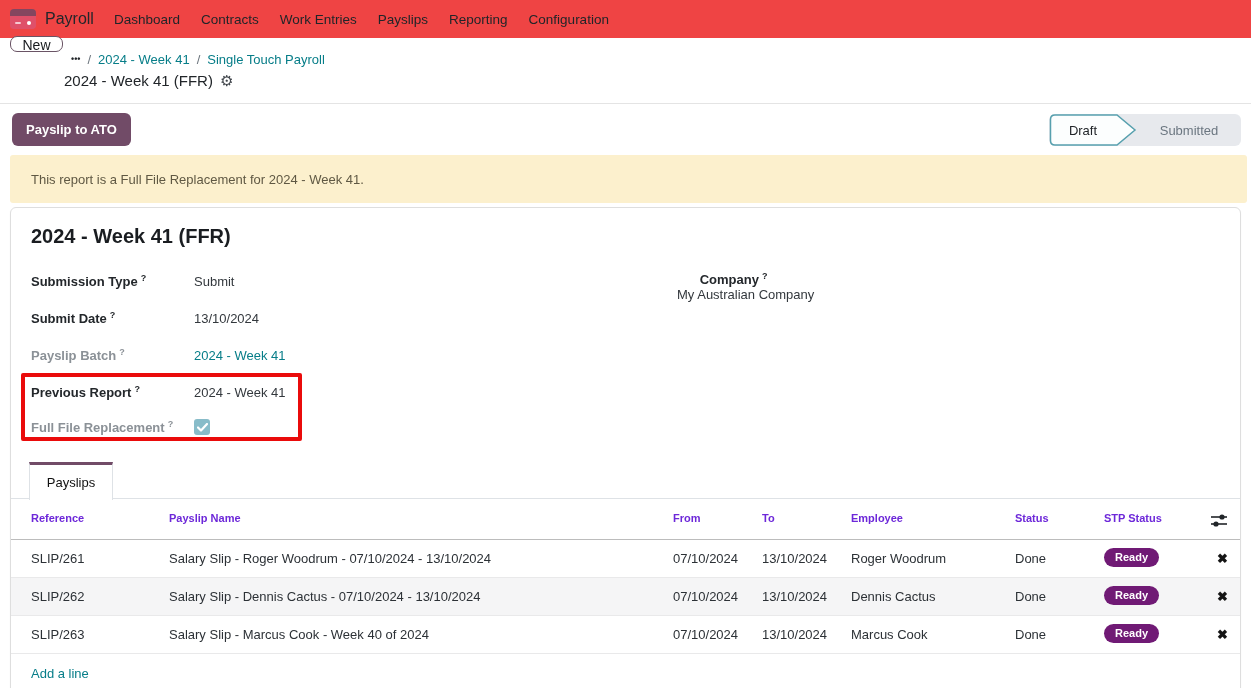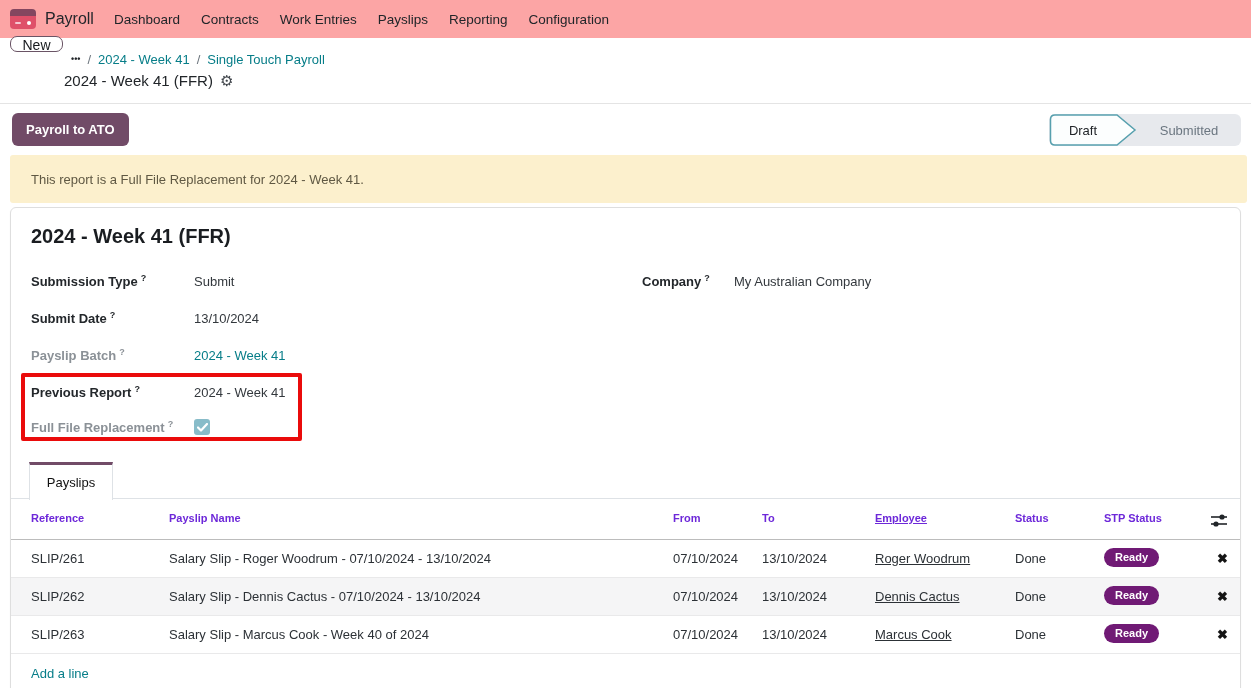--- a/index.html
+++ b/index.html
@@ -1,20 +1,20 @@
 <!DOCTYPE html>
 <html><head>
 <meta charset="utf-8">
 <style>
   * { margin:0; padding:0; box-sizing:border-box; }
   html,body { width:1251px; height:688px; background:#fff; font-family:"Liberation Sans", sans-serif; color:#212529; }
   .screen { position:relative; width:1251px; height:688px; overflow:hidden; background:#fff; }
 
   
-  .navbar { position:absolute; left:0; top:0; right:0; height:38px; display:flex; align-items:center; padding-left:10px; background:#fca5a5; }
+  .navbar { position:absolute; left:0; top:0; right:0; height:38px; display:flex; align-items:center; padding-left:10px; background:#ef4444; }
   .app-icon { width:26px; height:20px; border-radius:4px; background:linear-gradient(#84465f 0 36%, #df5069 36% 100%); position:relative; flex:none; cursor:pointer; }
   .app-icon .dot { position:absolute; right:5px; bottom:4px; width:4px; height:4px; border-radius:50%; background:#fff; }
   .app-icon .dash { position:absolute; left:5px; bottom:5px; width:6px; height:2px; border-radius:1px; background:#f5c9d2; }
   .app-name { font-size:16px; color:#23262b; margin-left:9px; cursor:pointer; }
   .menus { display:flex; gap:21px; margin-left:20px; font-size:13.5px; color:#212529; }
   .menus span { cursor:pointer; }
 
   
   .btn-new { position:absolute; left:10px; top:36px; width:53px; height:16px; background:#fff; border:1px solid #6a5465; border-radius:7px; font-size:14px; color:#16191d; font-family:inherit; cursor:pointer; }
   .bc1 { position:absolute; left:71px; top:51px; height:16px; display:flex; align-items:center; gap:7px; font-size:13px; }
@@ -40,21 +40,21 @@
   
   .sheet { position:absolute; left:10px; right:10px; top:207px; bottom:-4px; background:#fff; border:1px solid #dedede; border-radius:6px 6px 0 0; box-shadow:0 1px 2px rgba(0,0,0,.03); }
   .sheet-title { position:absolute; left:20px; top:17px; font-size:20px; font-weight:600; color:#1a1d21; }
 
   .frow { position:absolute; left:20px; height:20px; display:flex; align-items:center; }
   .flabel { width:163px; flex:none; font-size:13px; font-weight:600; color:#23272b; }
   .flabel.muted { color:#8b9197; }
   .flabel sup { font-size:9px; margin-left:3px; }
   .fvalue { font-size:13px; color:#33383d; }
   .fvalue.link { color:#067d88; cursor:pointer; }
-  .frow.right { left:631px; }
+  .frow.right { left:666px;flex-direction:column; }
   .frow.right .flabel { width:92px; }
 
   .o-checkbox { width:16px; height:16px; border-radius:3px; background:#88bcc9; display:flex; align-items:center; justify-content:center; }
 
   .redbox { position:absolute; left:10px; top:165px; width:281px; height:68px; border:4px solid #ea0b0b; border-radius:2px; pointer-events:none; z-index:5; }
 
   
   .tabbar-line { position:absolute; left:0; right:0; top:290px; height:1px; background:#dee2e6; }
   .tab { position:absolute; left:18px; top:254px; width:84px; height:38px; background:#fff; border-top:3px solid #714B67; border-left:1px solid #dee2e6; border-right:1px solid #dee2e6; display:flex; align-items:center; justify-content:center; font-size:13px; color:#111; z-index:2; cursor:pointer; }
 
@@ -66,21 +66,21 @@
   .trow { position:absolute; left:0; right:0; height:38px; border-bottom:1px solid #e9e9ea; cursor:pointer; }
   .trow.striped { background:#f5f5f6; }
   .trow .cell { position:absolute; top:11px; font-size:13px; color:#2c3136; white-space:nowrap; }
   .badge { position:absolute; left:1093px; top:8px; background:#701a75; color:#fff; font-size:11px; font-weight:700; padding:4px 11px; border-radius:999px; line-height:1; }
   .del { position:absolute; left:1206px; top:11px; font-size:13px; font-weight:700; color:#141414; cursor:pointer; }
 
   .addline-row { position:absolute; left:0; right:0; top:447px; height:38px; }
   .addline { position:absolute; left:20px; top:11px; font-size:13px; color:#067d88; cursor:pointer; }
 
   .c-ref{left:20px;} .c-name{left:158px;} .c-from{left:662px;} .c-to{left:751px;}
-  .c-emp{left:864px;text-decoration:underline;} .c-status{left:1004px;} .c-stp{left:1093px;}
+  .c-emp{left:840px;} .c-status{left:1004px;} .c-stp{left:1093px;}
 </style>
 </head>
 <body>
 
 <div class="screen">
 
   <header class="navbar">
     <span class="app-icon">
         <span class="dash"></span>
         <span class="dot"></span>
@@ -104,21 +104,21 @@
     <span class="bc-sep">/</span>
     <a class="bc-link">Single Touch Payroll</a>
   </div>
   <div class="bc2">
     <span>2024 - Week 41 (FFR)</span>
     <span class="gear">⚙</span>
   </div>
 
   <div class="divider"></div>
 
-  <button class="btn-primary">Payroll to ATO</button>
+  <button class="btn-primary">Payslip to ATO</button>
   <div class="statusbar">
     <div class="state-draft">
       <svg width="88" height="32" viewBox="0 0 88 32">
         <path d="M6 1 H68 L86 16 L68 31 H6 Q1.5 31 1.5 26.5 V5.5 Q1.5 1 6 1 Z" fill="#fcfefe" stroke="#57a0ae" stroke-width="1.5"></path>
       </svg>
       <span class="lbl">Draft</span>
     </div>
     <div class="state-submitted">Submitted</div>
   </div>
 

